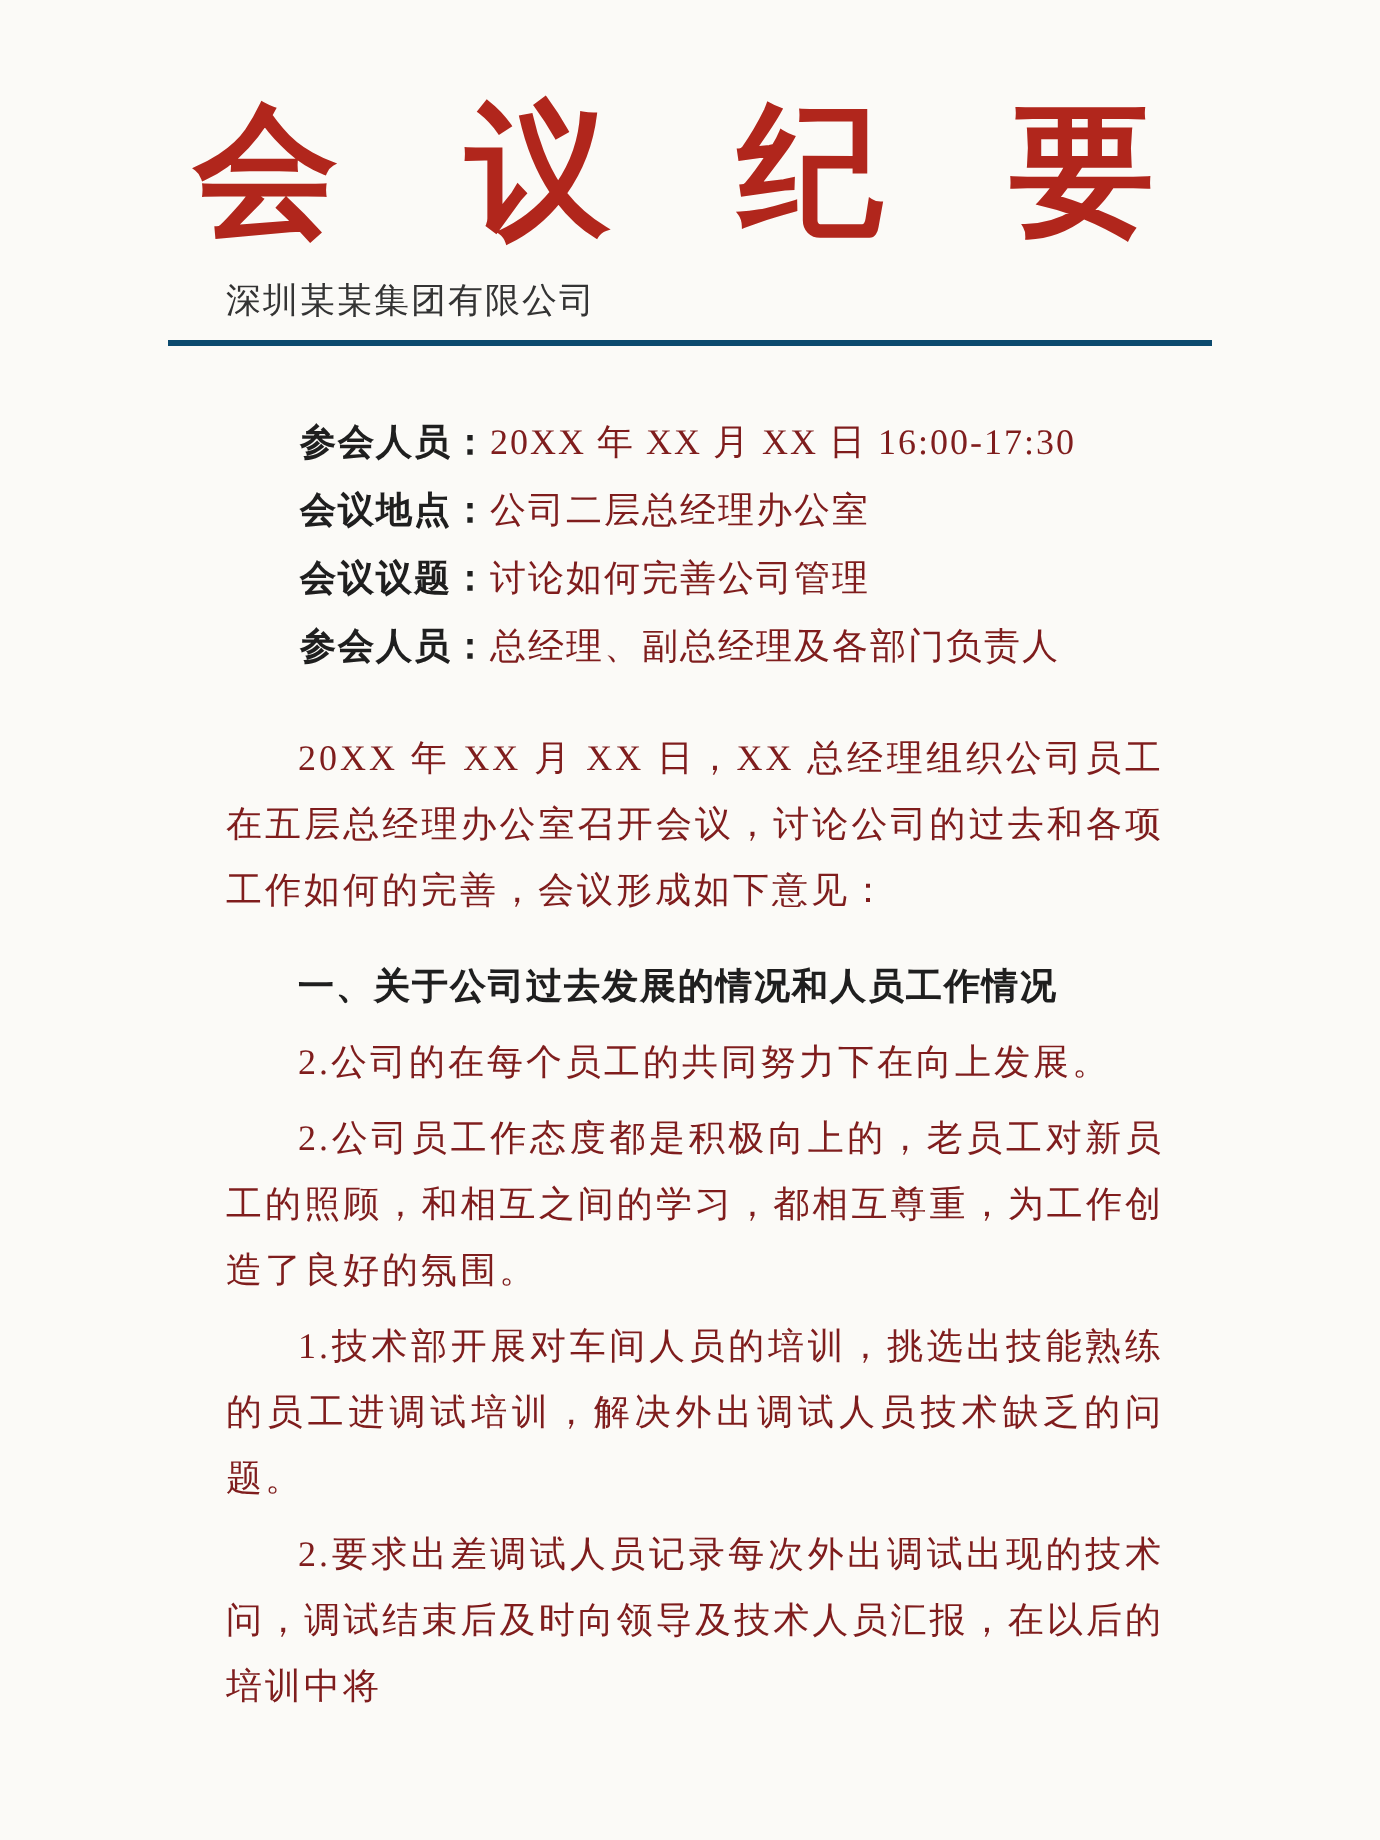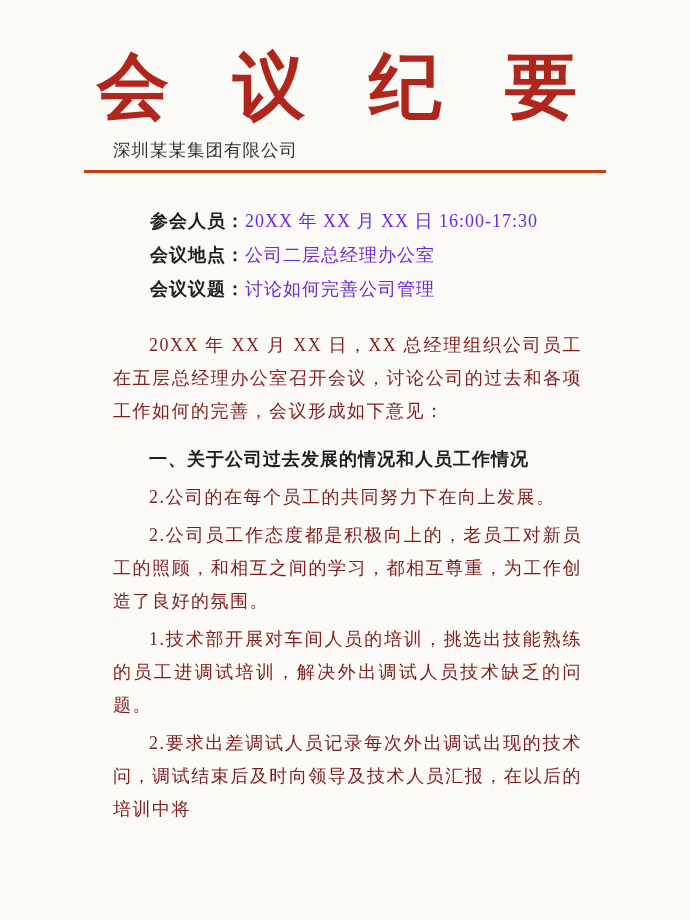--- a/index.html
+++ b/index.html
@@ -26,21 +26,21 @@
     font-weight: 700;
     font-size: 72px;
     line-height: 1.0;
     color: #b1261c;
     letter-spacing: 0;
   }
   
   .header-row {
     margin: 16px 84px 0 84px;
     padding: 0 18px 8px 29px;
-    border-bottom: 3px solid #c2410c;
+    border-bottom: 3px solid #0c4a6e;
     display: flex;
     justify-content: space-between;
     align-items: baseline;
     font-size: 17.5px;
     letter-spacing: 1px;
     color: #343434;
   }
   
   .content {
     margin: 0 108px 0 113px;
@@ -55,21 +55,21 @@
     white-space: nowrap;
   }
   .meta-label {
     font-family: "Liberation Sans", "DejaVu Sans", sans-serif;
     font-weight: 700;
     color: #1f1f1f;
     letter-spacing: 1px;
   }
   .meta-value {
     letter-spacing: 1px;
-    color: #6d28d9;
+    color: #7f1d1d;
   }
   .para {
     margin: 23px 0 0 0;
     text-indent: 2em;
     text-align: justify;
     line-height: 33px;
     letter-spacing: 1.5px;
     color: #7f1d1d;
   }
   .section-heading {
@@ -107,20 +107,23 @@
     <div class="meta">
       <div class="meta-row">
         <span class="meta-label">参会人员：</span><span class="meta-value">20XX 年 XX 月 XX 日 16:00-17:30</span>
       </div>
       <div class="meta-row">
         <span class="meta-label">会议地点：</span><span class="meta-value">公司二层总经理办公室</span>
       </div>
       <div class="meta-row">
         <span class="meta-label">会议议题：</span><span class="meta-value">讨论如何完善公司管理</span>
       </div>
+      <div class="meta-row">
+        <span class="meta-label">参会人员：</span><span class="meta-value">总经理、副总经理及各部门负责人</span>
+      </div>
     </div>
 
     <p class="para">20XX 年 XX 月 XX 日，XX 总经理组织公司员工在五层总经理办公室召开会议，讨论公司的过去和各项工作如何的完善，会议形成如下意见：</p>
 
     <div class="section">
       <h2 class="section-heading">一、关于公司过去发展的情况和人员工作情况</h2>
       <p class="para item">2.公司的在每个员工的共同努力下在向上发展。</p>
       <p class="para item">2.公司员工作态度都是积极向上的，老员工对新员工的照顾，和相互之间的学习，都相互尊重，为工作创造了良好的氛围。</p>
     </div>
 

